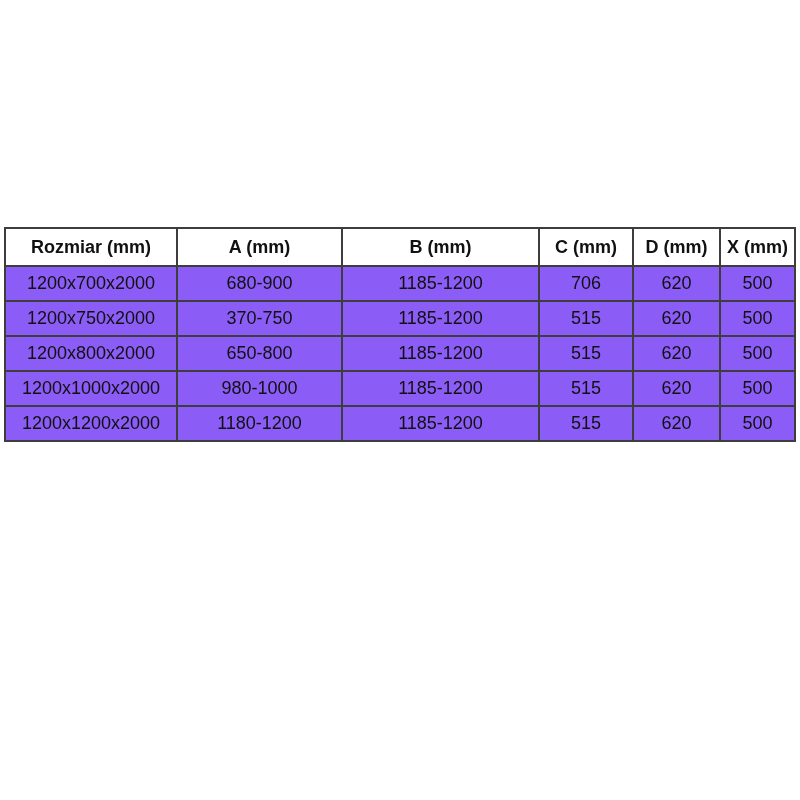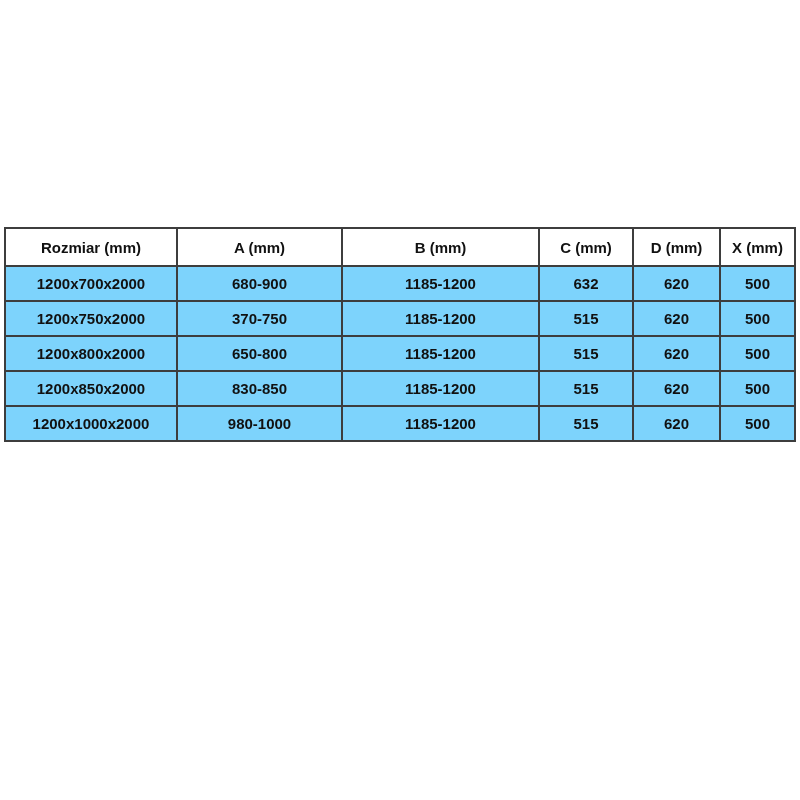--- a/index.html
+++ b/index.html
@@ -23,34 +23,34 @@
   table.dim-table {
     border-collapse: collapse;
     table-layout: fixed;
     width: 100%;
   }
   table.dim-table th,
   table.dim-table td {
     border: 2px solid #3d3d3d;
     text-align: center;
     vertical-align: middle;
-    font-size: 15px;
+    font-size: 18px;
     padding: 0;
     overflow: hidden;
     white-space: nowrap;
   }
   table.dim-table th {
     font-weight: bold;
     height: 36px;
     background: #ffffff;
   }
   table.dim-table td {
-    font-weight: bold;
+    font-weight: normal;
     height: 33px;
-    background: #7dd3fc;
+    background: #8b5cf6;
   }
   col.c-rozmiar { width: 172px; }
   col.c-a { width: 165px; }
   col.c-b { width: 197px; }
   col.c-c { width: 94px; }
   col.c-d { width: 87px; }
   col.c-x { width: 75px; }
 </style>
 </head>
 <body>
@@ -73,51 +73,51 @@
           <th>C (mm)</th>
           <th>D (mm)</th>
           <th>X (mm)</th>
         </tr>
     </thead>
     <tbody>
         <tr>
           <td>1200x700x2000</td>
           <td>680-900</td>
           <td>1185-1200</td>
-          <td>632</td>
+          <td>706</td>
           <td>620</td>
           <td>500</td>
         </tr>
         <tr>
           <td>1200x750x2000</td>
           <td>370-750</td>
           <td>1185-1200</td>
           <td>515</td>
           <td>620</td>
           <td>500</td>
         </tr>
         <tr>
           <td>1200x800x2000</td>
           <td>650-800</td>
           <td>1185-1200</td>
           <td>515</td>
           <td>620</td>
           <td>500</td>
         </tr>
         <tr>
-          <td>1200x850x2000</td>
-          <td>830-850</td>
+          <td>1200x1000x2000</td>
+          <td>980-1000</td>
           <td>1185-1200</td>
           <td>515</td>
           <td>620</td>
           <td>500</td>
         </tr>
         <tr>
-          <td>1200x1000x2000</td>
-          <td>980-1000</td>
+          <td>1200x1200x2000</td>
+          <td>1180-1200</td>
           <td>1185-1200</td>
           <td>515</td>
           <td>620</td>
           <td>500</td>
         </tr>
       </tbody>
   </table>
 </div>
 
 </body></html>

